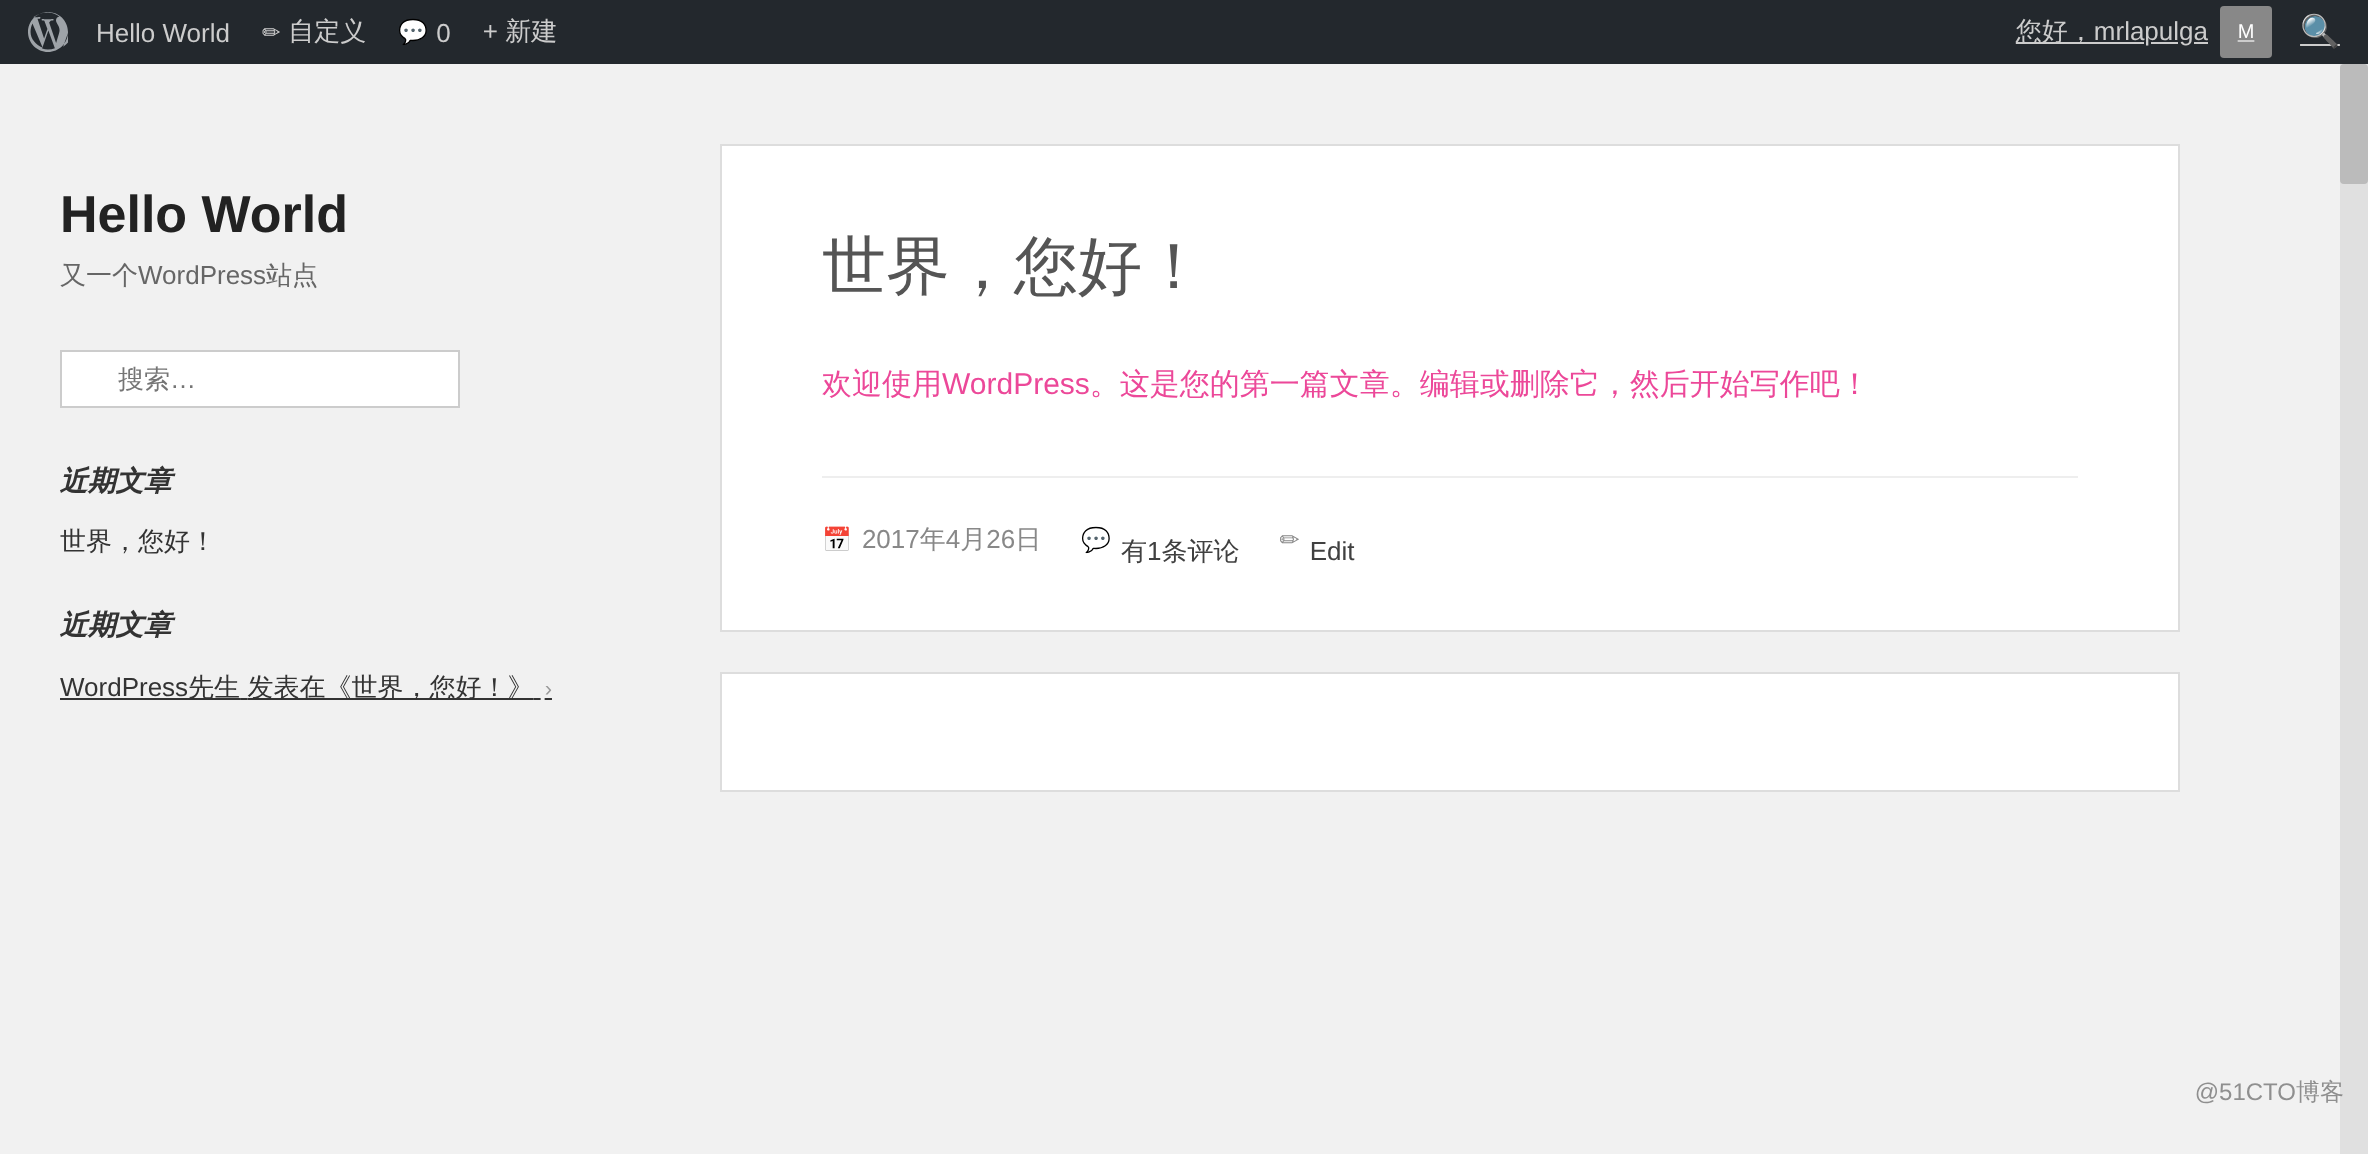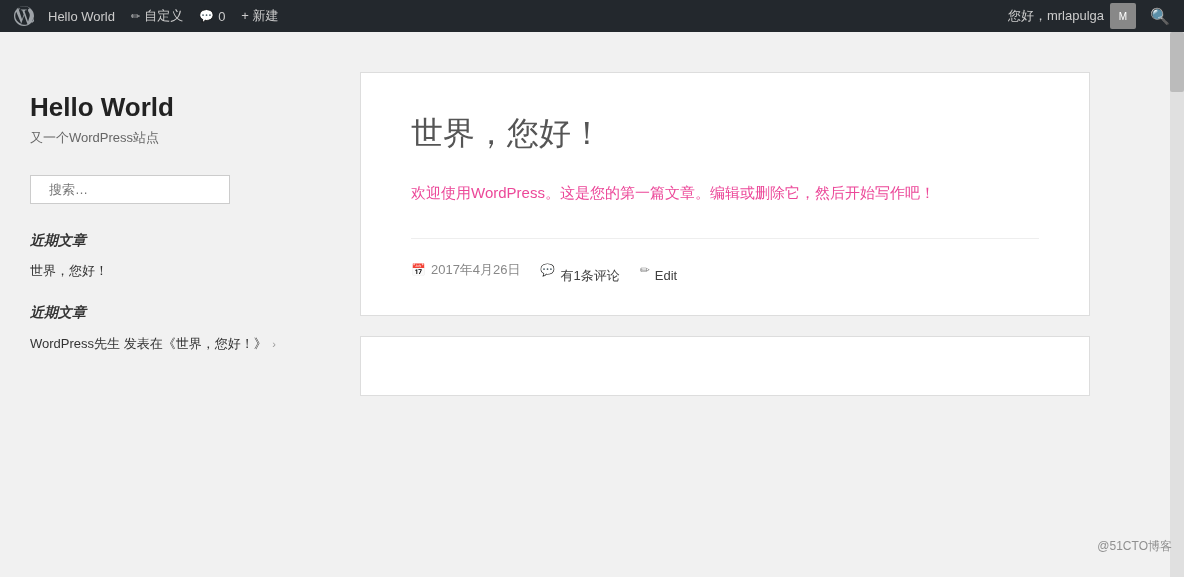--- a/index.html
+++ b/index.html
@@ -34,20 +34,21 @@
       width: 32px;
       height: 32px;
       cursor: pointer;
     }
     .wp-logo-svg { width: 20px; height: 20px; fill: #9ea3a8; }
     .admin-bar-right {
       margin-left: auto;
       display: flex;
       align-items: center;
       gap: 0;
+      text-decoration: underline;
     }
     .admin-bar-greeting {
       color: #ccc;
       font-size: 13px;
       padding: 0 8px;
       cursor: pointer;
       height: 32px;
       display: flex;
       align-items: center;
       gap: 6px;
@@ -100,40 +101,40 @@
     .site-tagline {
       font-size: 13px;
       color: #666;
       margin-bottom: 28px;
     }
     .search-box {
       margin-bottom: 28px;
     }
     .search-input {
       width: 200px;
-      padding: 6px 18px;
+      padding: 6px 28px;
       border: 1px solid #ccc;
       background: #fff;
       font-size: 13px;
       color: #999;
       outline: none;
     }
     .widget-title {
       font-size: 14px;
       font-weight: bold;
       color: #333;
       margin-bottom: 12px;
       margin-top: 10px;
       font-style: italic;
     }
     .widget-list { list-style: none; margin-bottom: 24px; }
     .widget-list li { margin-bottom: 6px; }
     .widget-list li a { color: #333; text-decoration: none; font-size: 13px; }
     .recent-comments { list-style: none; margin-bottom: 24px; }
-    .recent-comments li { font-size: 13px; color: #333; line-height: 1.6; }
+    .recent-comments li { font-size: 13px; color: #333; line-height: 1.6; text-decoration: underline; }
     .recent-comments li a { color: #333; text-decoration: none; }
     .comment-arrow { color: #999; margin-left: 2px; font-size: 11px; }
 
     
     #main-content {
       flex: 1;
       padding: 40px 40px 40px 20px;
       display: flex;
       flex-direction: column;
       gap: 20px;

